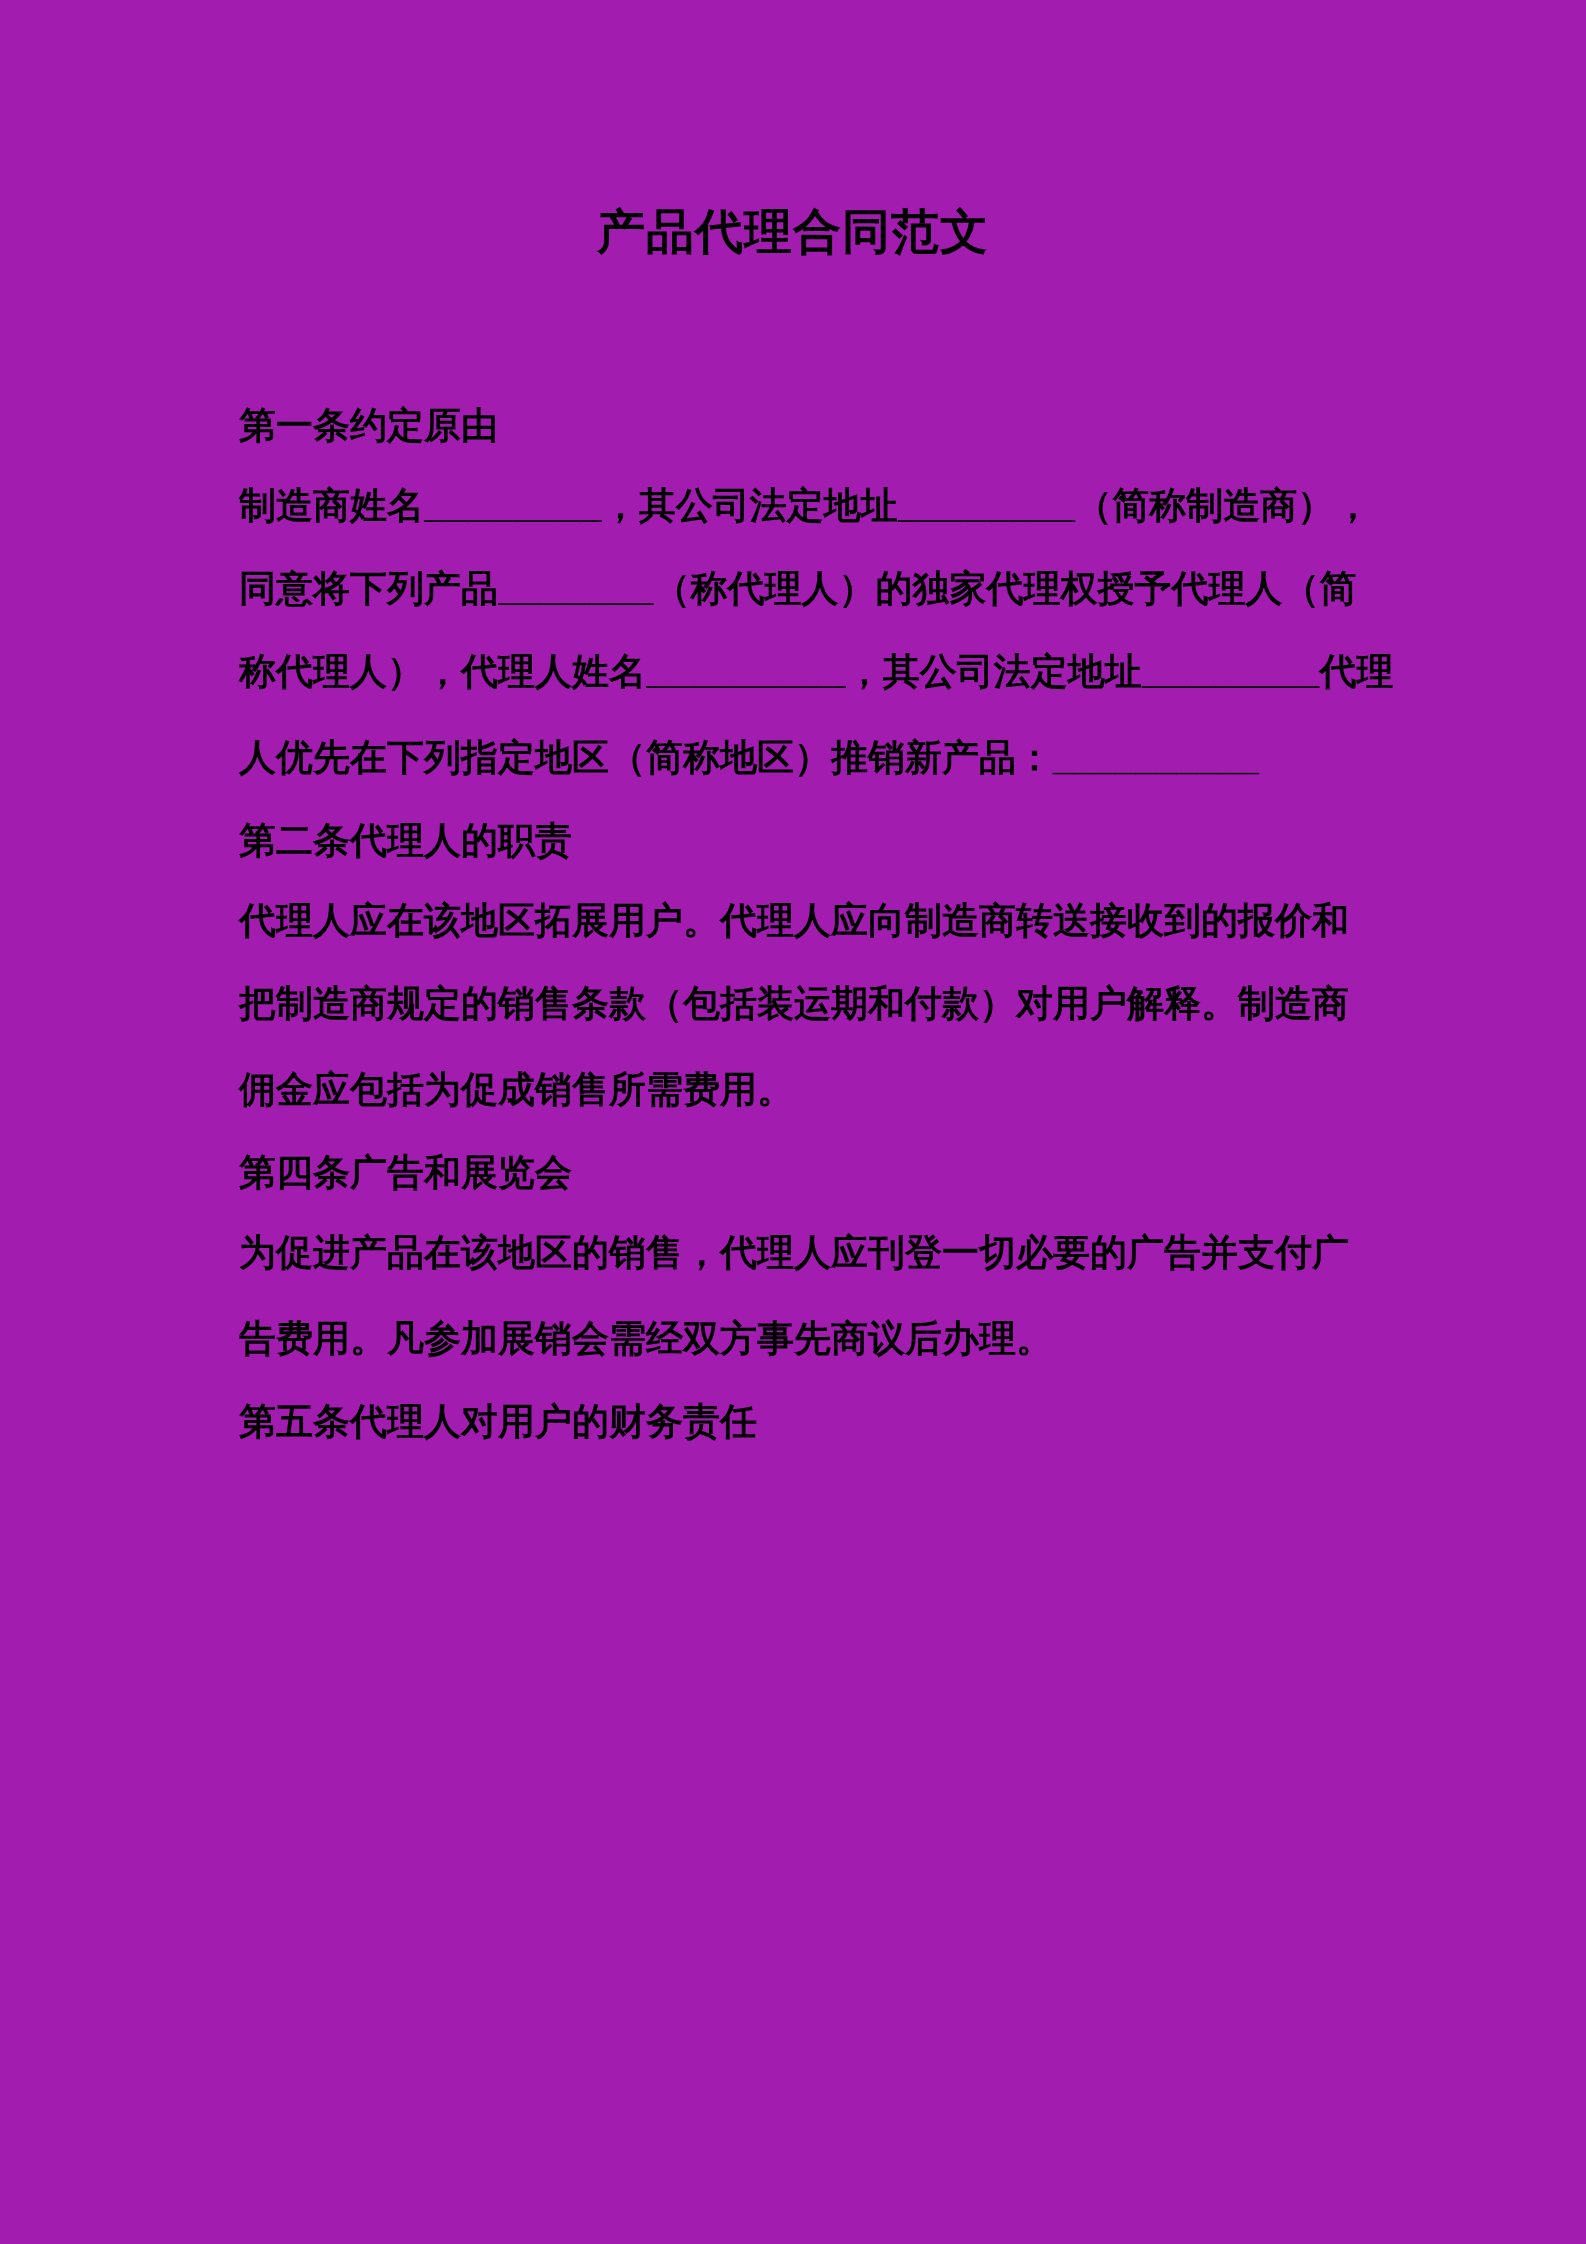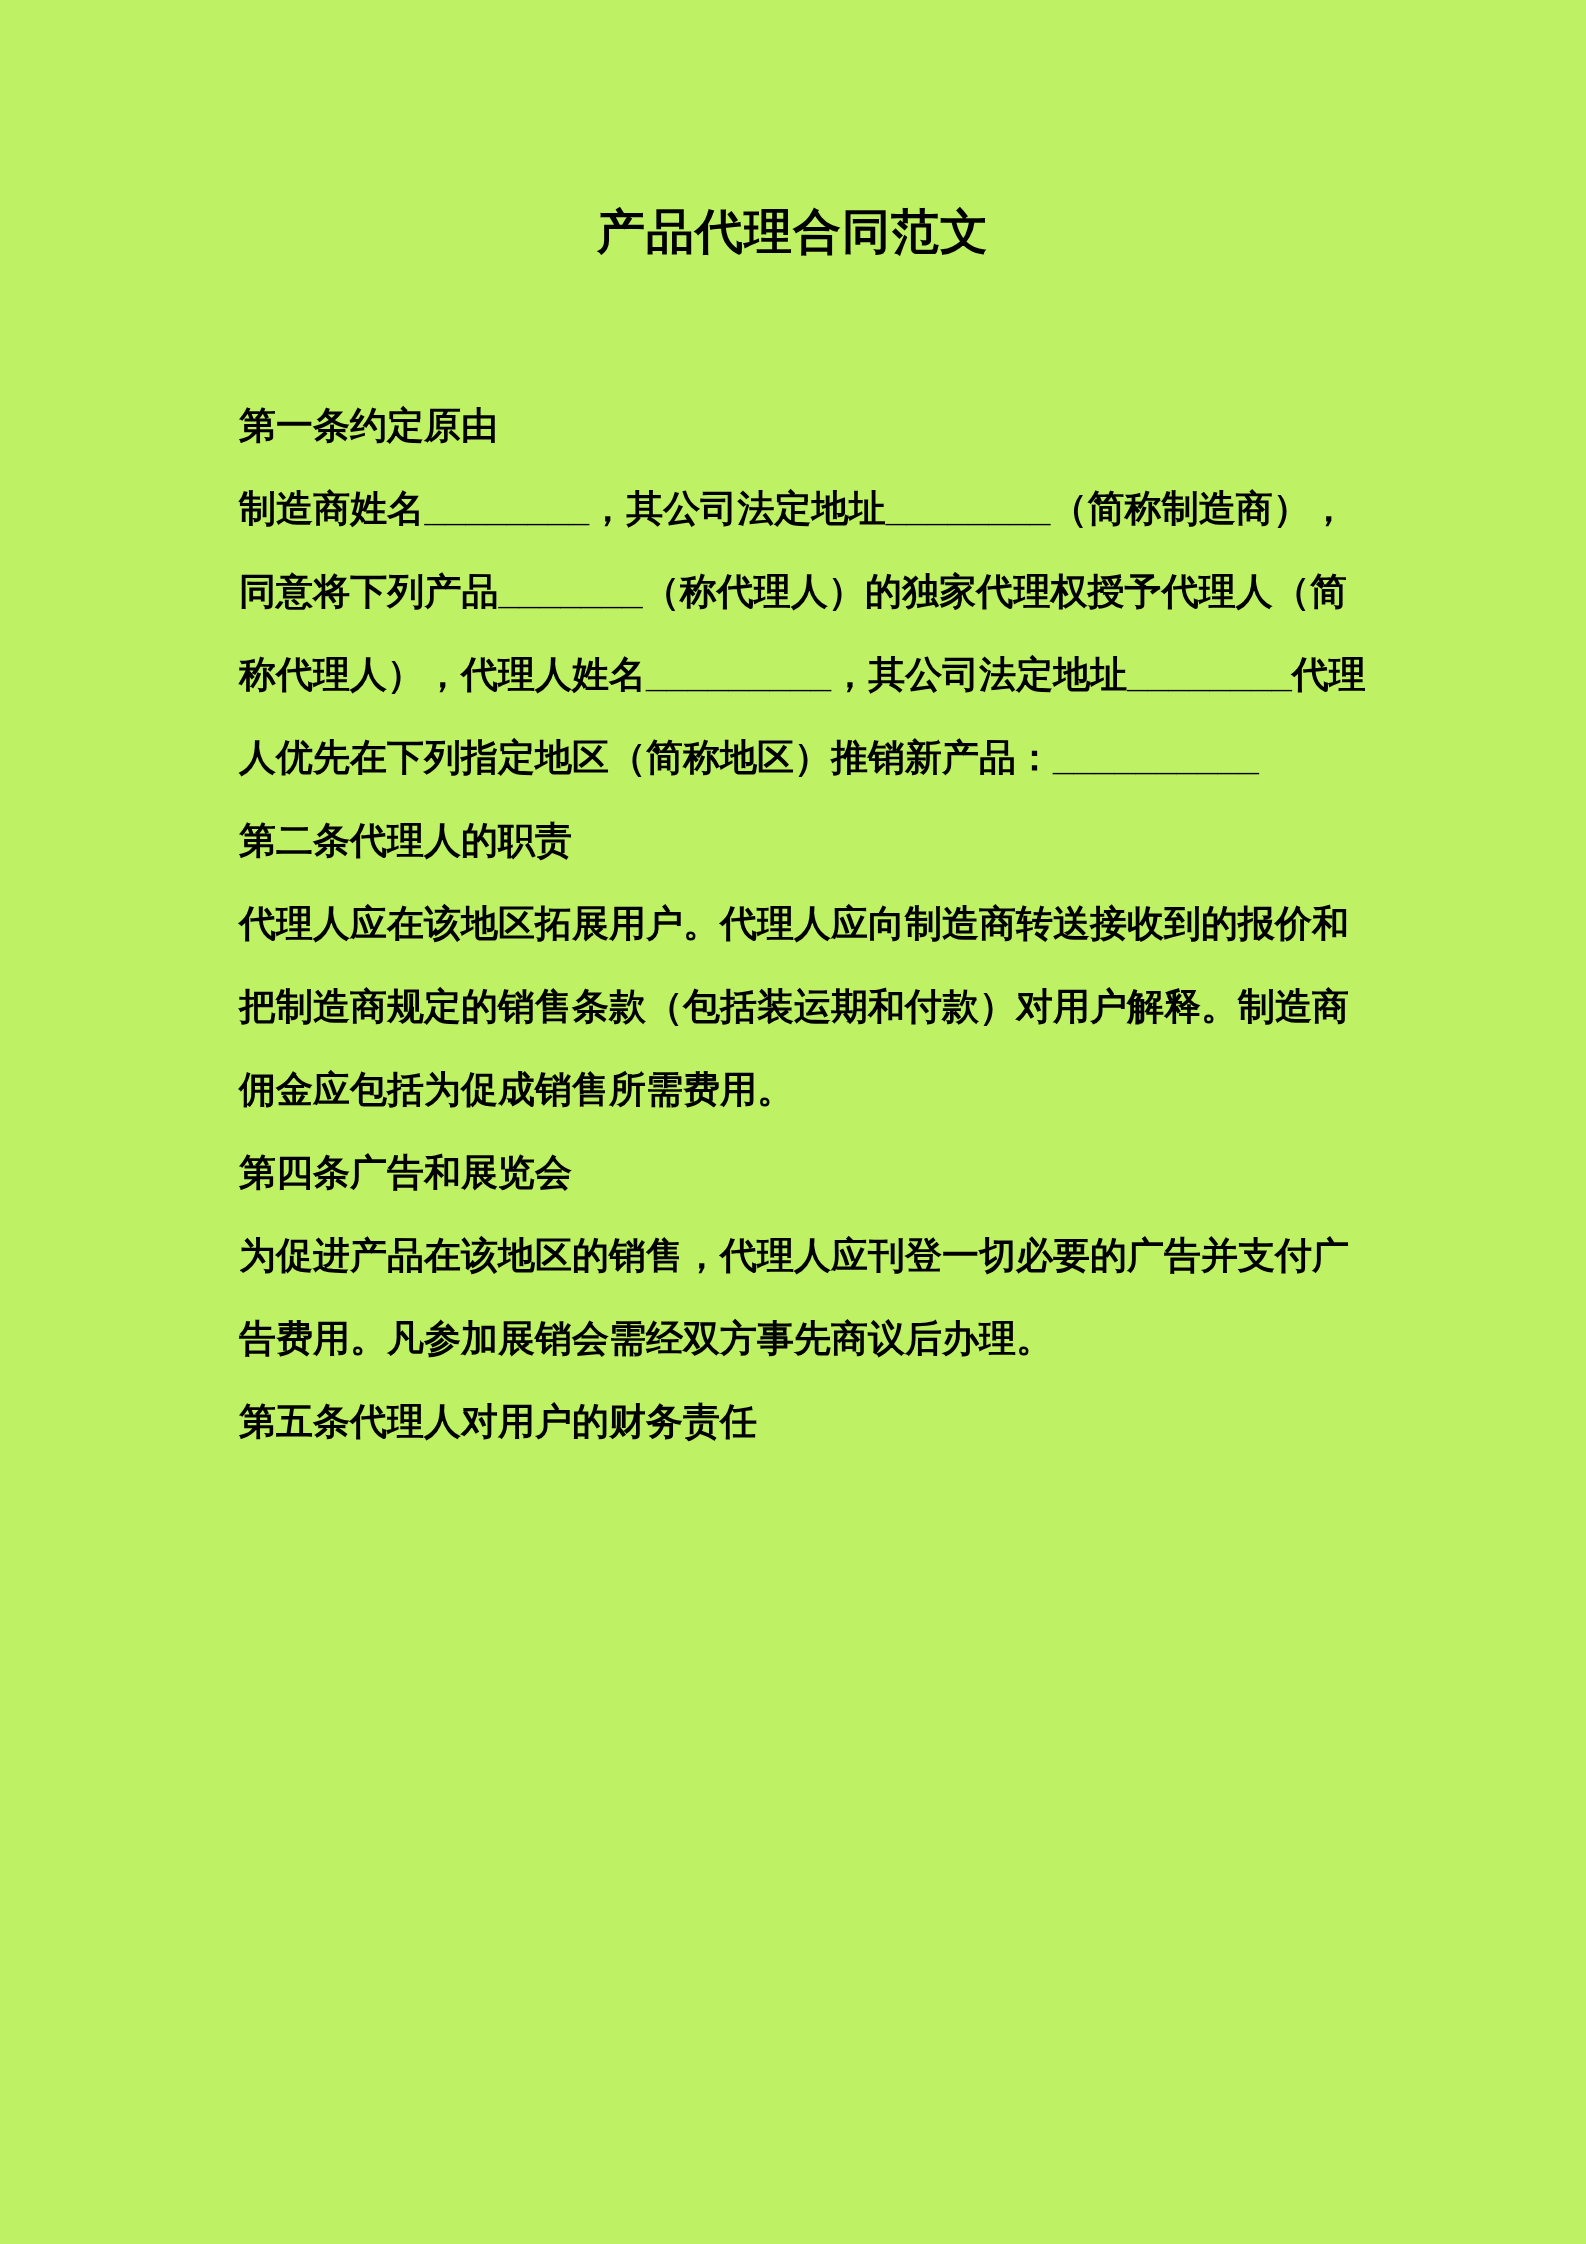--- a/index.html
+++ b/index.html
@@ -8,21 +8,21 @@
     width: 1586px;
     height: 2244px;
     position: relative;
     font-family: "Liberation Sans", "DejaVu Sans", sans-serif;
     color: #000000;
     overflow: hidden;
   }
   .doc-page {
     position: absolute;
     inset: 0;
-    background: #bef264;
+    background: #a21caf;
   }
   .doc-title {
     position: absolute;
     top: 192px;
     left: 0;
     width: 1586px;
     text-align: center;
     font-size: 48px;
     font-weight: 700;
     line-height: 80px;
@@ -40,20 +40,21 @@
   .line {
     height: 83px;
     line-height: 83px;
     white-space: nowrap;
     overflow: visible;
   }
   .line.full {
     text-align: justify;
     text-align-last: justify;
     text-justify: inter-character;
+    font-family: Liberation Mono, monospace;
   }
   .line.heading {
     font-weight: 700;
   }
 </style>
 </head>
 <body>
 
 <div class="doc-page">
 

